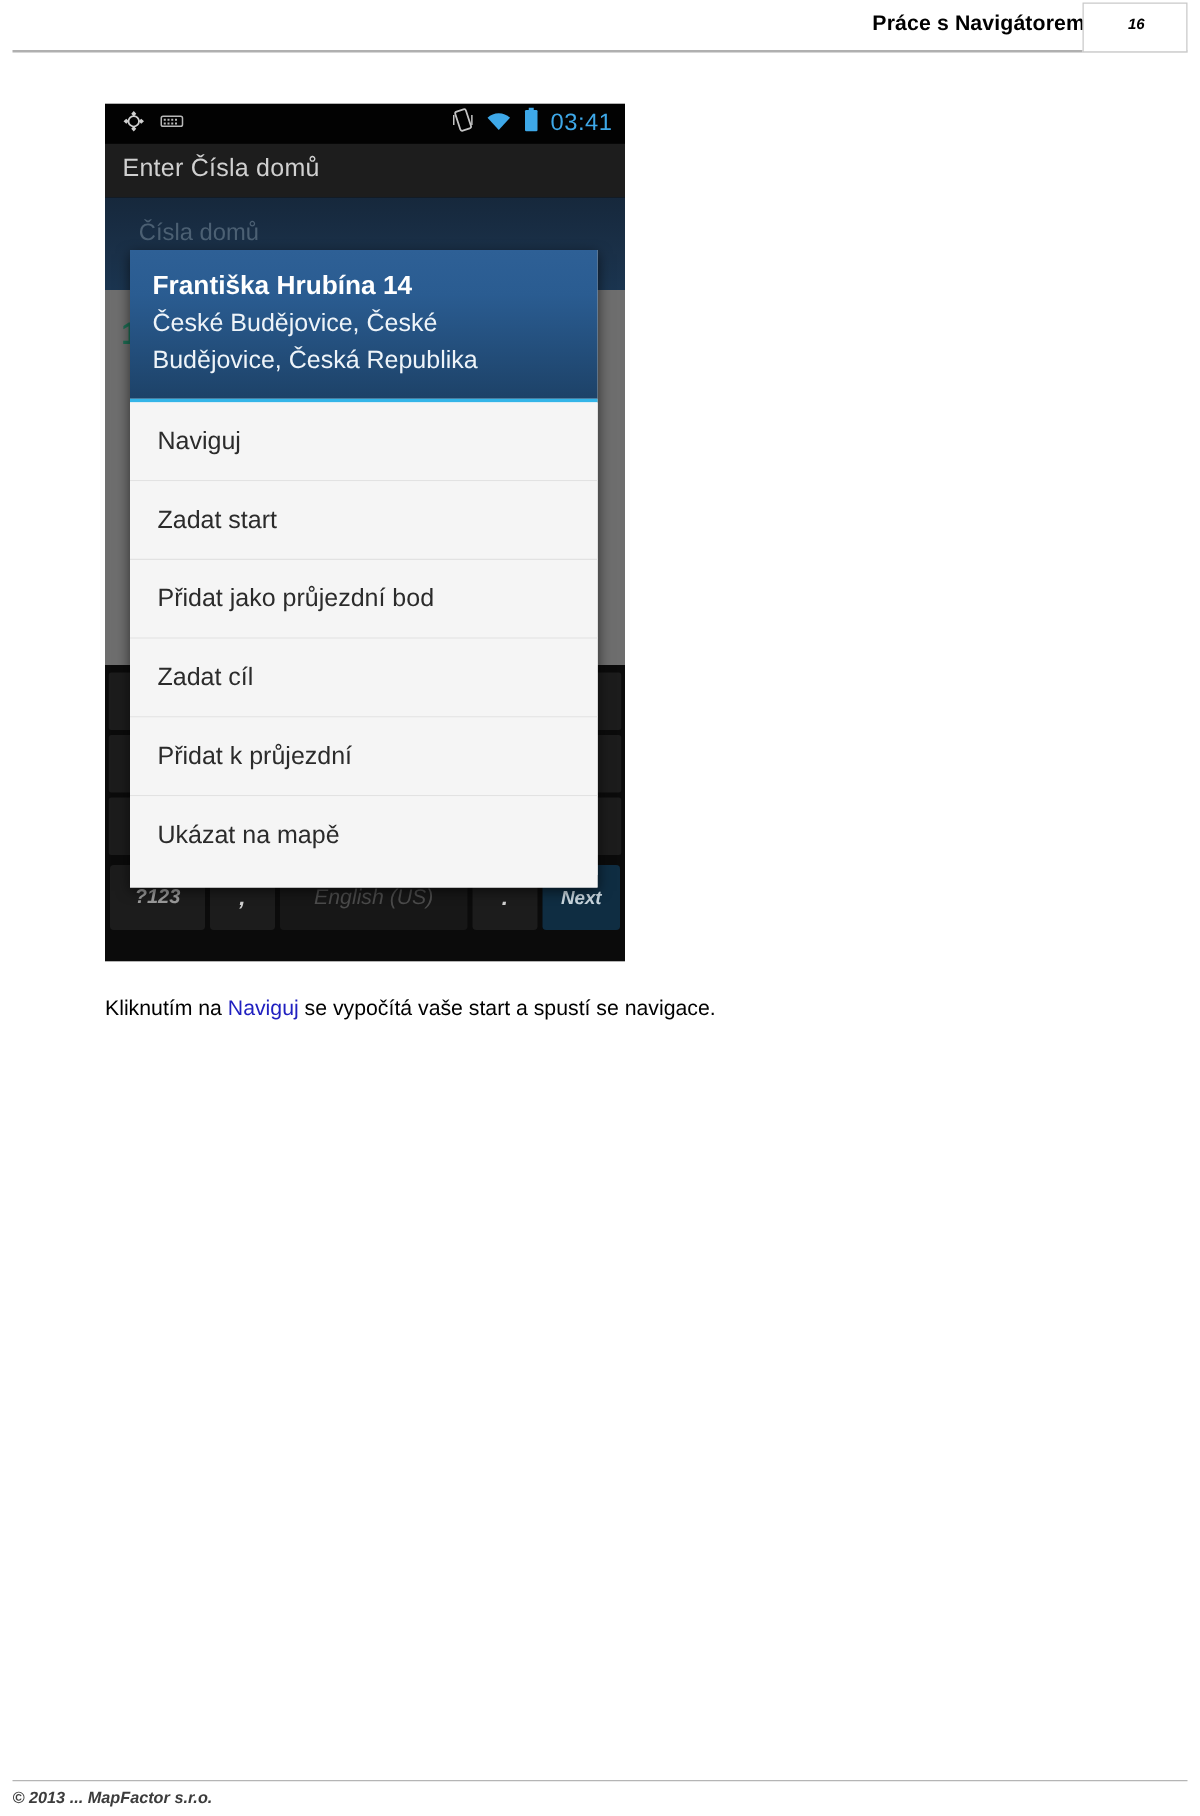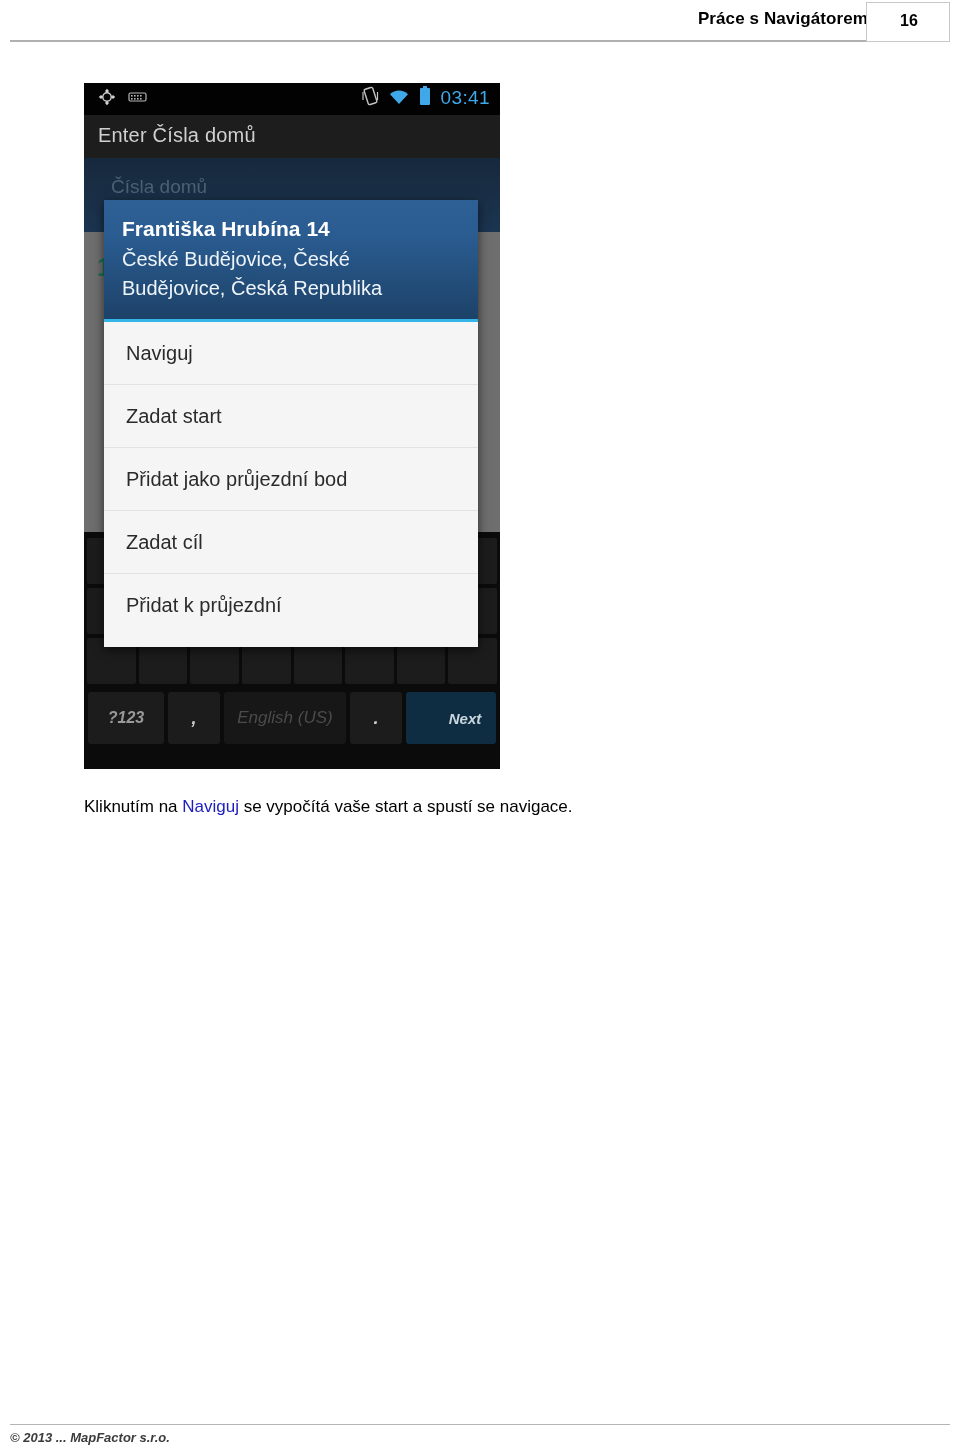--- a/index.html
+++ b/index.html
@@ -50,23 +50,24 @@
     border: 1px solid #c9c9c9;
     background: #ffffff;
     box-sizing: border-box;
   }
   #page-number {
     position: absolute;
     left: 0;
     top: 9px;
     width: 84px;
     text-align: center;
-    font-size: 16px;
+    font-size: 12px;
     font-weight: bold;
     color: #000000;
+    font-style: italic;
   }
 
   
   #phone-shot {
     position: absolute;
     left: 84px;
     top: 83px;
     width: 416px;
     height: 686px;
     background: #000000;
@@ -201,21 +202,20 @@
     color: #4b4b4b;
     font-size: 17px;
     font-weight: normal;
   }
   #kb-period { width: 52px; color:#cfcfcf; font-size:18px; }
   #kb-next {
     width: 62px;
     background: #0f2d42;
     color: #c9d6de;
     font-size: 15px;
-    padding-left: 28px;
   }
 
   
   #context-dialog {
     position: absolute;
     left: 20px;
     top: 117px;
     width: 374px;
     background: #f4f4f4;
     box-shadow: 0 3px 10px rgba(0,0,0,0.6);
@@ -403,20 +403,21 @@
     <div id="dialog-header">
       <div id="dialog-title">Františka Hrubína 14</div>
       <div id="dialog-subtitle">České Budějovice, České Budějovice, Česká Republika</div>
     </div>
     <div id="dialog-items">
       <div class="dialog-item">Naviguj</div>
       <div class="dialog-item">Zadat start</div>
       <div class="dialog-item">Přidat jako průjezdní bod</div>
       <div class="dialog-item">Zadat cíl</div>
       <div class="dialog-item">Přidat k průjezdní</div>
+      <div class="dialog-item">Ukázat na mapě</div>
     </div>
   </div>
 
 </div>
 
 <div id="caption"><span>Kliknutím na </span><span class="caption-link">Naviguj</span><span> se vypočítá vaše start a spustí se navigace.</span></div>
 
 <div id="footer-rule"></div>
 <div id="footer-text">© 2013 ... MapFactor s.r.o.</div>
 

